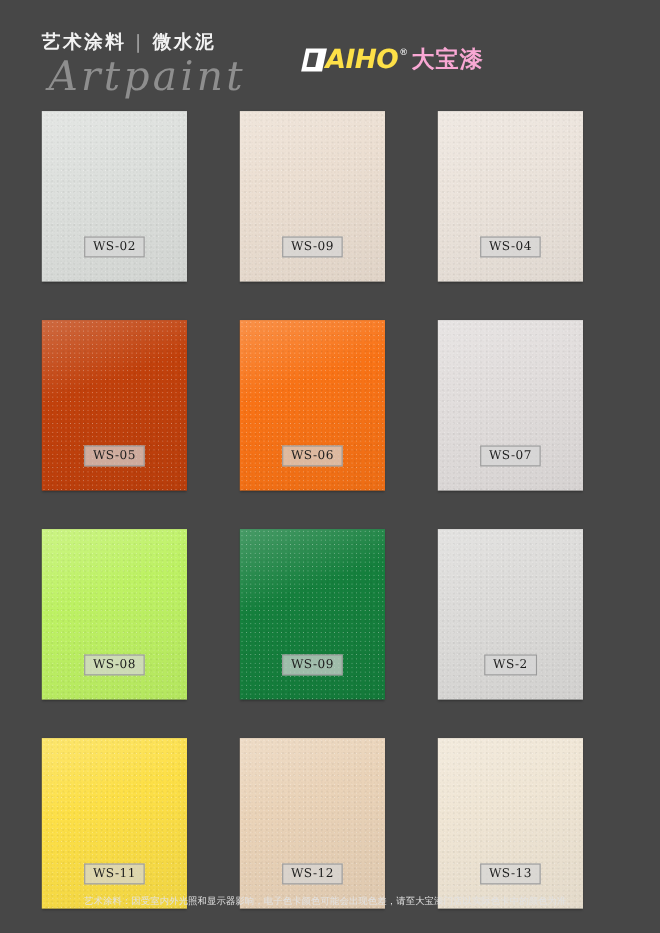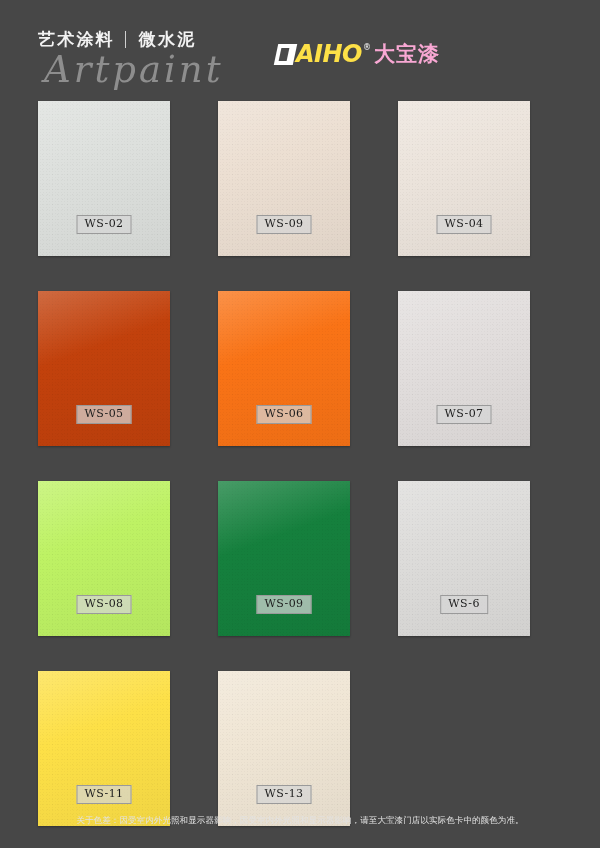--- a/index.html
+++ b/index.html
@@ -252,29 +252,32 @@
       <span class="swatch-label">WS-07</span>
     </div>
 
     <div class="swatch" style="background-color: #bef264;">
       <span class="swatch-label">WS-08</span>
     </div>
     <div class="swatch" style="background-color: #15803d;">
       <span class="swatch-label">WS-09</span>
     </div>
     <div class="swatch" style="background-color: rgb(221, 220, 218);">
-      <span class="swatch-label">WS-6</span>
+      <span class="swatch-label">WS-2</span>
     </div>
 
     <div class="swatch" style="background-color: #fde047;">
       <span class="swatch-label">WS-11</span>
     </div>
+    <div class="swatch" style="background-color: rgb(234, 211, 184);">
+      <span class="swatch-label">WS-12</span>
+    </div>
     <div class="swatch" style="background-color: rgb(240, 230, 213);">
       <span class="swatch-label">WS-13</span>
     </div>
 
   </div>
 
   <div class="footer">
-    <span class="footer-text">关于色差：因受室内外光照和显示器影响，因受室内外光照和显示器影响，请至大宝漆门店以实际色卡中的颜色为准。</span>
+    <span class="footer-text">艺术涂料：因受室内外光照和显示器影响，电子色卡颜色可能会出现色差，请至大宝漆门店以实际色卡中的颜色为准。</span>
   </div>
 
 </div>
 
 </body></html>

